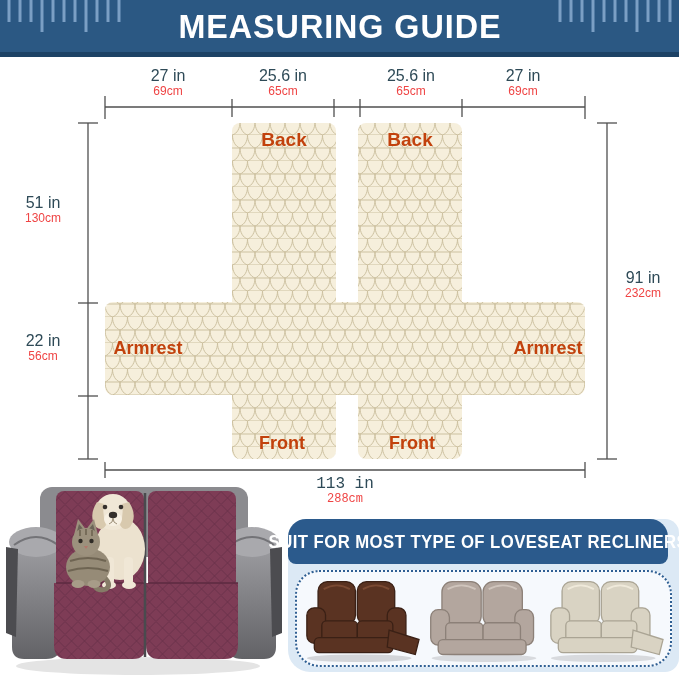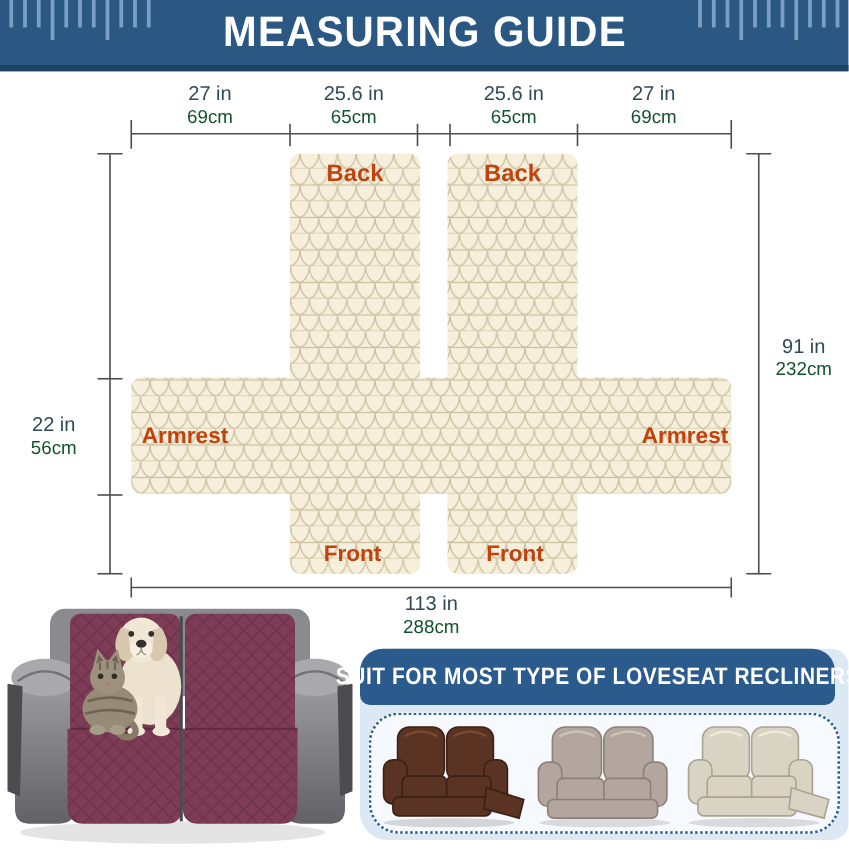--- a/index.html
+++ b/index.html
@@ -13,21 +13,21 @@
   .hdr-title { color:#fff; font-size:34px; font-weight:800; letter-spacing:1px;
                transform:scaleX(.95); transform-origin:center; white-space:nowrap; }
   .ruler { position:absolute; top:0; }
   .ruler.left { left:5px; } .ruler.right { right:5px; }
 
   
   .diagram { position:absolute; left:0; top:57px; width:587px; height:423px; }
   .diagram svg.scheme { position:absolute; left:0; top:0; }
   .meas { position:absolute; text-align:center; line-height:1.15; }
   .meas .in { font-size:16px; color:#2e4a57; }
-  .meas .cm { font-size:15px; color:#14532d; }
+  .meas .cm { font-size:12px; color:#ef4444; }
   .panel-label { position:absolute; text-align:center; font-weight:bold; color:#c2410c; }
   .panel-label.big { font-size:19px; }
   .panel-label.mid { font-size:18px; }
 
   
   .photo { position:absolute; left:0; top:485px; width:288px; height:194px; }
 
   
   .suitbox { position:absolute; left:288px; top:519px; width:391px; height:153px;
              background:#dce9f5; border-radius:22px 14px 14px 22px; }
@@ -136,31 +136,35 @@
     </div>
     <div class="meas" style="left:369px; top:10px; width:84px;">
       <div class="in">25.6 in</div>
       <div class="cm">65cm</div>
     </div>
     <div class="meas" style="left:481px; top:10px; width:84px;">
       <div class="in">27 in</div>
       <div class="cm">69cm</div>
     </div>
 
+    <div class="meas" style="left:8px; top:137px; width:70px;">
+      <div class="in">51 in</div>
+      <div class="cm">130cm</div>
+    </div>
     <div class="meas" style="left:8px; top:275px; width:70px;">
       <div class="in">22 in</div>
       <div class="cm">56cm</div>
     </div>
 
     <div class="meas" style="left:607px; top:212px; width:72px;">
       <div class="in">91 in</div>
       <div class="cm">232cm</div>
     </div>
 
-    <div class="meas" style="left:295px; top:418px; width:100px;">
+    <div class="meas" style="left:295px; top:418px; width:100px;font-family:Liberation Mono, monospace;">
       <div class="in">113 in</div>
       <div class="cm">288cm</div>
     </div>
 
     <div class="panel-label big" style="left:234px; top:72px;  width:100px;">Back</div>
     <div class="panel-label big" style="left:360px; top:72px;  width:100px;">Back</div>
     <div class="panel-label mid" style="left:93px;  top:281px; width:110px;">Armrest</div>
     <div class="panel-label mid" style="left:493px; top:281px; width:110px;">Armrest</div>
     <div class="panel-label mid" style="left:232px; top:376px; width:100px;">Front</div>
     <div class="panel-label mid" style="left:362px; top:376px; width:100px;">Front</div>

